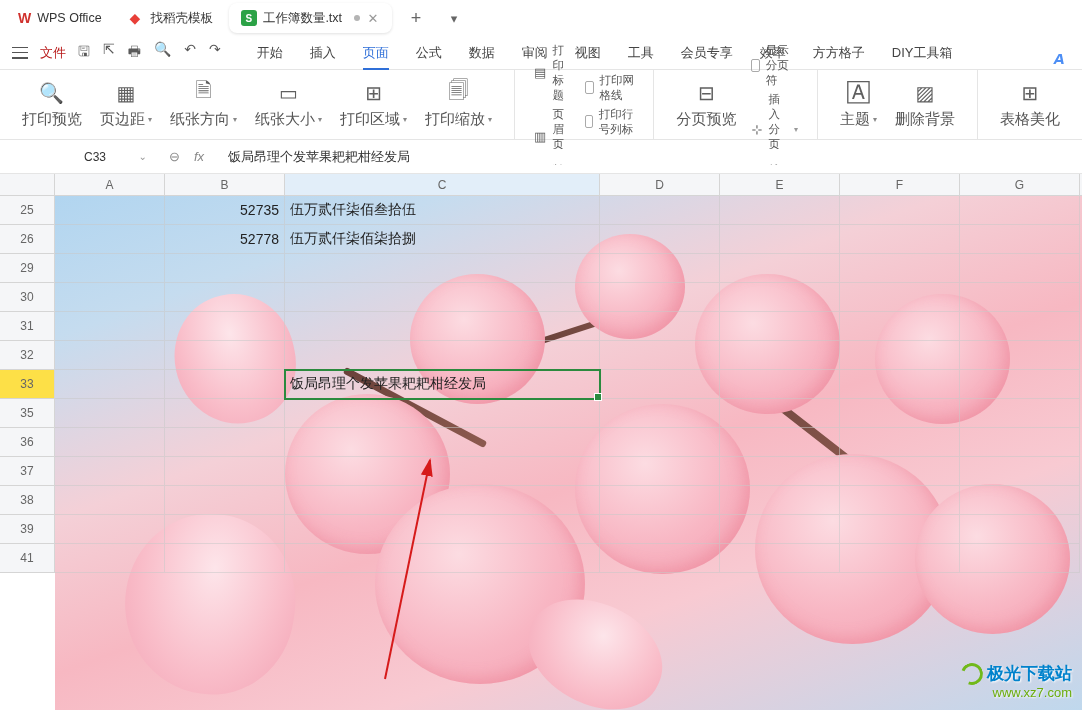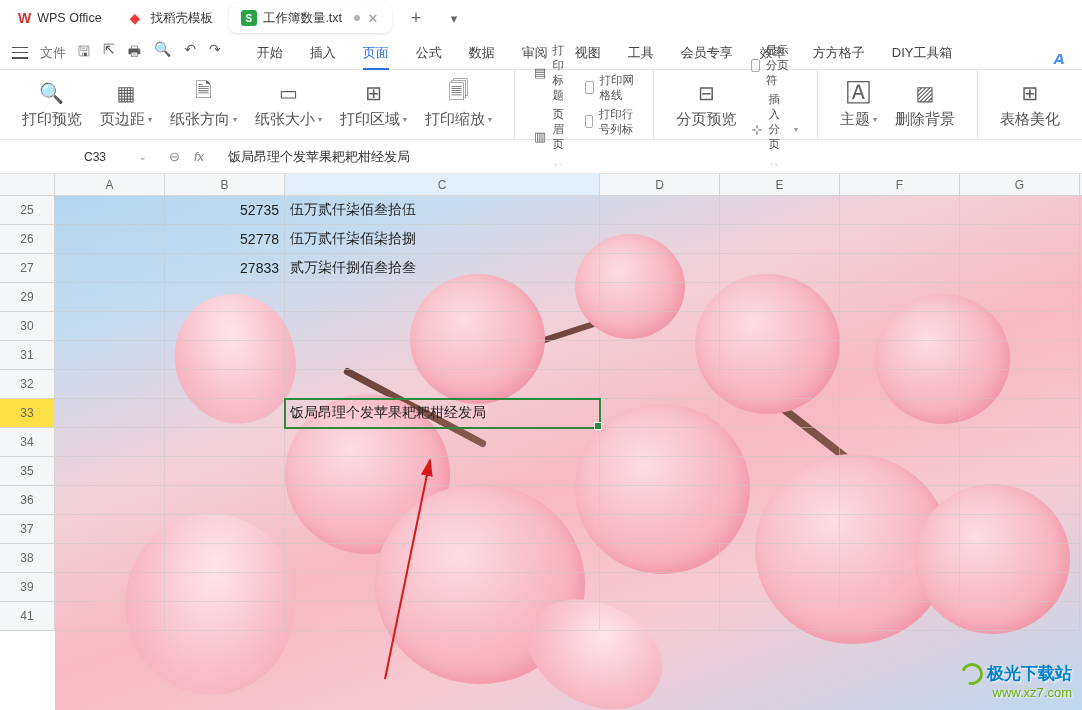--- a/index.html
+++ b/index.html
@@ -9,21 +9,21 @@
 .tab.active{background:#fff;box-shadow:0 1px 3px rgba(0,0,0,.12)}
 .tab-close{width:14px;height:14px;display:flex;align-items:center;justify-content:center;color:#999;font-size:13px}
 .tab-add{width:28px;height:28px;display:flex;align-items:center;justify-content:center;color:#666;font-size:18px;margin-left:6px}
 .logo-w{color:#d0312d;font-weight:bold;font-size:14px}
 .logo-d{color:#e83f38;font-size:14px;margin-right:4px}
 .logo-s{background:#2ba246;color:#fff;font-size:10px;width:16px;height:16px;border-radius:3px;display:flex;align-items:center;justify-content:center;font-weight:bold}
 .menu-bar{display:flex;align-items:center;height:34px;padding:0 12px;gap:22px;border-bottom:1px solid #e5e5e5}
 .menu-left{display:flex;align-items:center;gap:12px}
 .hamburger{width:16px;height:12px;display:flex;flex-direction:column;justify-content:space-between}
 .hamburger span{height:1.5px;background:#555;display:block}
-.file-lbl{font-size:13px;color:#737373}
+.file-lbl{font-size:13px;color:#b91c1c}
 .qat-icons{display:flex;gap:13px;color:#5a5a5a}
 .qat-icons span{font-size:14px;cursor:pointer}
 .menu-items{display:flex;gap:27px;margin-left:14px}
 .menu-item{font-size:13px;color:#444;cursor:pointer;padding:8px 0}
 .menu-item.active{color:#2f6fd8;border-bottom:2.5px solid #2f6fd8;padding-bottom:5px}
 .brand-icon{position:absolute;right:8px;top:48px;width:20px;height:20px;color:#4c8ef5;font-size:18px;font-style:italic;font-weight:bold}
 .ribbon{display:flex;height:70px;border-bottom:1px solid #e5e5e5;align-items:stretch;background:#fff}
 .rib-group{display:flex;align-items:center;padding:0 13px;border-right:1px solid #e5e5e5}
 .rib-btn{display:flex;flex-direction:column;align-items:center;justify-content:center;gap:5px;padding:0 9px;cursor:pointer;height:100%}
 .rib-btn .ic{font-size:20px;color:#5f5f5f;height:24px;display:flex;align-items:center}
@@ -266,30 +266,20 @@
           <div class="row-h">26</div>
           <div class="cell" style="width: 110px;"></div>
           <div class="cell num" style="width: 120px;">52778</div>
           <div class="cell txt" style="width: 315px;">伍万贰仟柒佰柒拾捌</div>
           <div class="cell" style="width: 120px;"></div>
           <div class="cell" style="width: 120px;"></div>
           <div class="cell" style="width: 120px;"></div>
           <div class="cell" style="width: 120px;"></div>
         </div>
         <div class="row">
-          <div class="row-h">27</div>
-          <div class="cell" style="width: 110px;"></div>
-          <div class="cell num" style="width: 120px;">27833</div>
-          <div class="cell txt" style="width: 315px;">贰万柒仟捌佰叁拾叁</div>
-          <div class="cell" style="width: 120px;"></div>
-          <div class="cell" style="width: 120px;"></div>
-          <div class="cell" style="width: 120px;"></div>
-          <div class="cell" style="width: 120px;"></div>
-        </div>
-        <div class="row">
           <div class="row-h">29</div>
           <div class="cell" style="width: 110px;"></div>
           <div class="cell" style="width: 120px;"></div>
           <div class="cell" style="width: 315px;"></div>
           <div class="cell" style="width: 120px;"></div>
           <div class="cell" style="width: 120px;"></div>
           <div class="cell" style="width: 120px;"></div>
           <div class="cell" style="width: 120px;"></div>
         </div>
         <div class="row">
@@ -320,30 +310,20 @@
           <div class="cell" style="width: 120px;"></div>
           <div class="cell" style="width: 120px;"></div>
           <div class="cell" style="width: 120px;"></div>
           <div class="cell" style="width: 120px;"></div>
         </div>
         <div class="row">
           <div class="row-h sel">33</div>
           <div class="cell" style="width: 110px;"></div>
           <div class="cell" style="width: 120px;"></div>
           <div class="cell txt selected" style="width: 315px;">饭局昂理个发苹果耙耙柑经发局</div>
-          <div class="cell" style="width: 120px;"></div>
-          <div class="cell" style="width: 120px;"></div>
-          <div class="cell" style="width: 120px;"></div>
-          <div class="cell" style="width: 120px;"></div>
-        </div>
-        <div class="row">
-          <div class="row-h">34</div>
-          <div class="cell" style="width: 110px;"></div>
-          <div class="cell" style="width: 120px;"></div>
-          <div class="cell" style="width: 315px;"></div>
           <div class="cell" style="width: 120px;"></div>
           <div class="cell" style="width: 120px;"></div>
           <div class="cell" style="width: 120px;"></div>
           <div class="cell" style="width: 120px;"></div>
         </div>
         <div class="row">
           <div class="row-h">35</div>
           <div class="cell" style="width: 110px;"></div>
           <div class="cell" style="width: 120px;"></div>
           <div class="cell" style="width: 315px;"></div>

